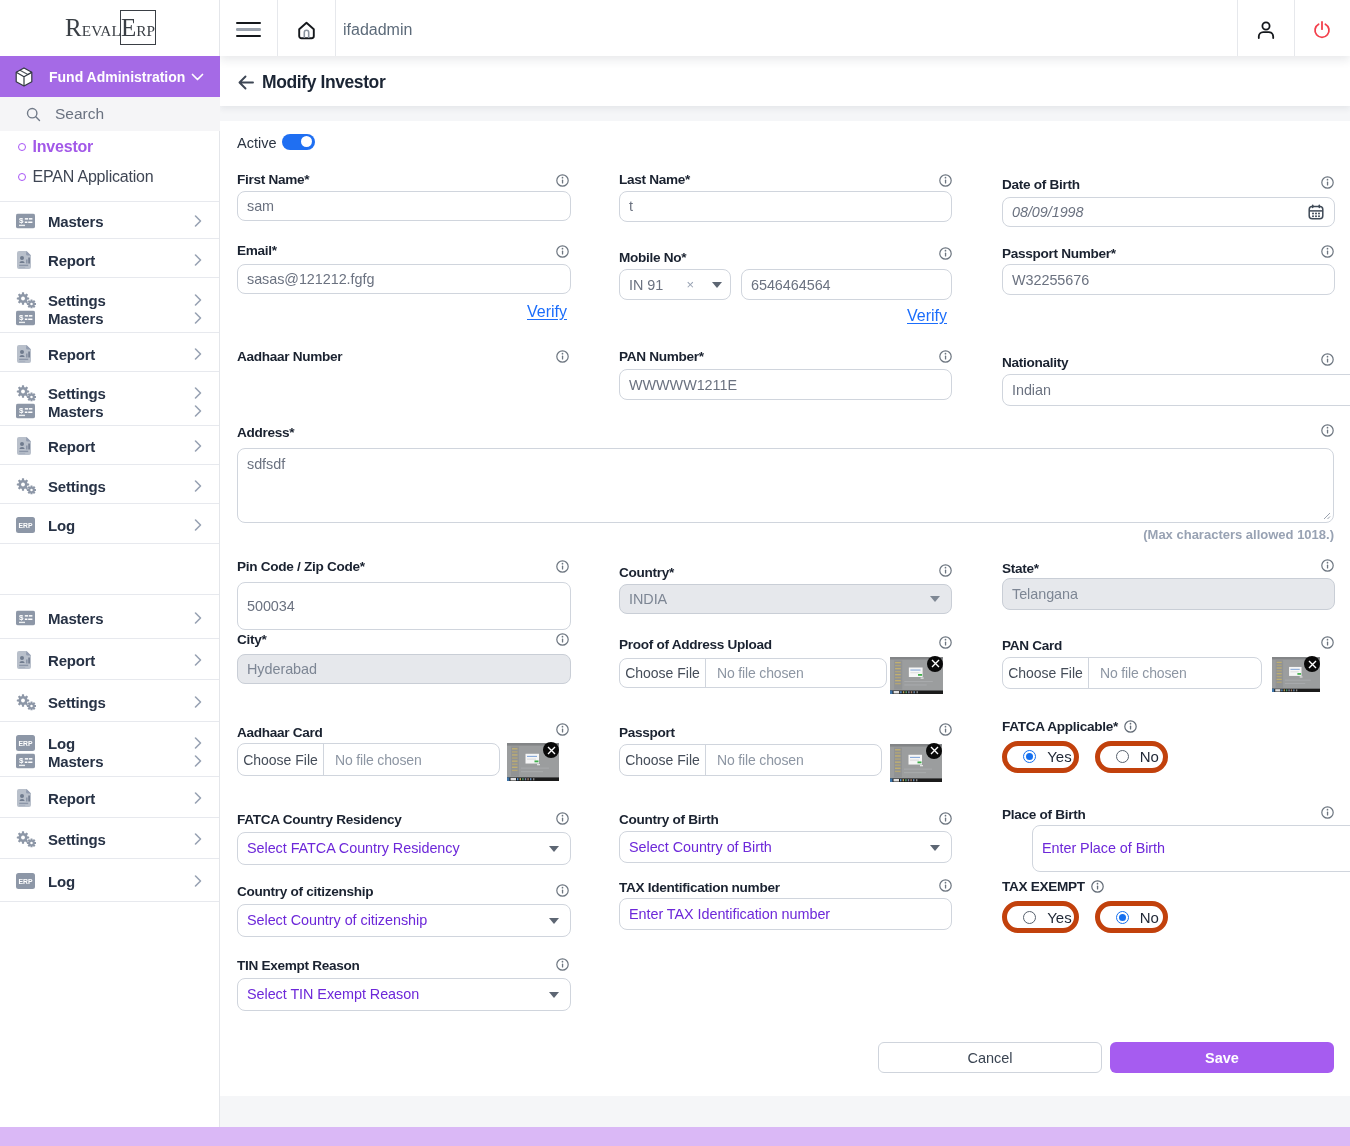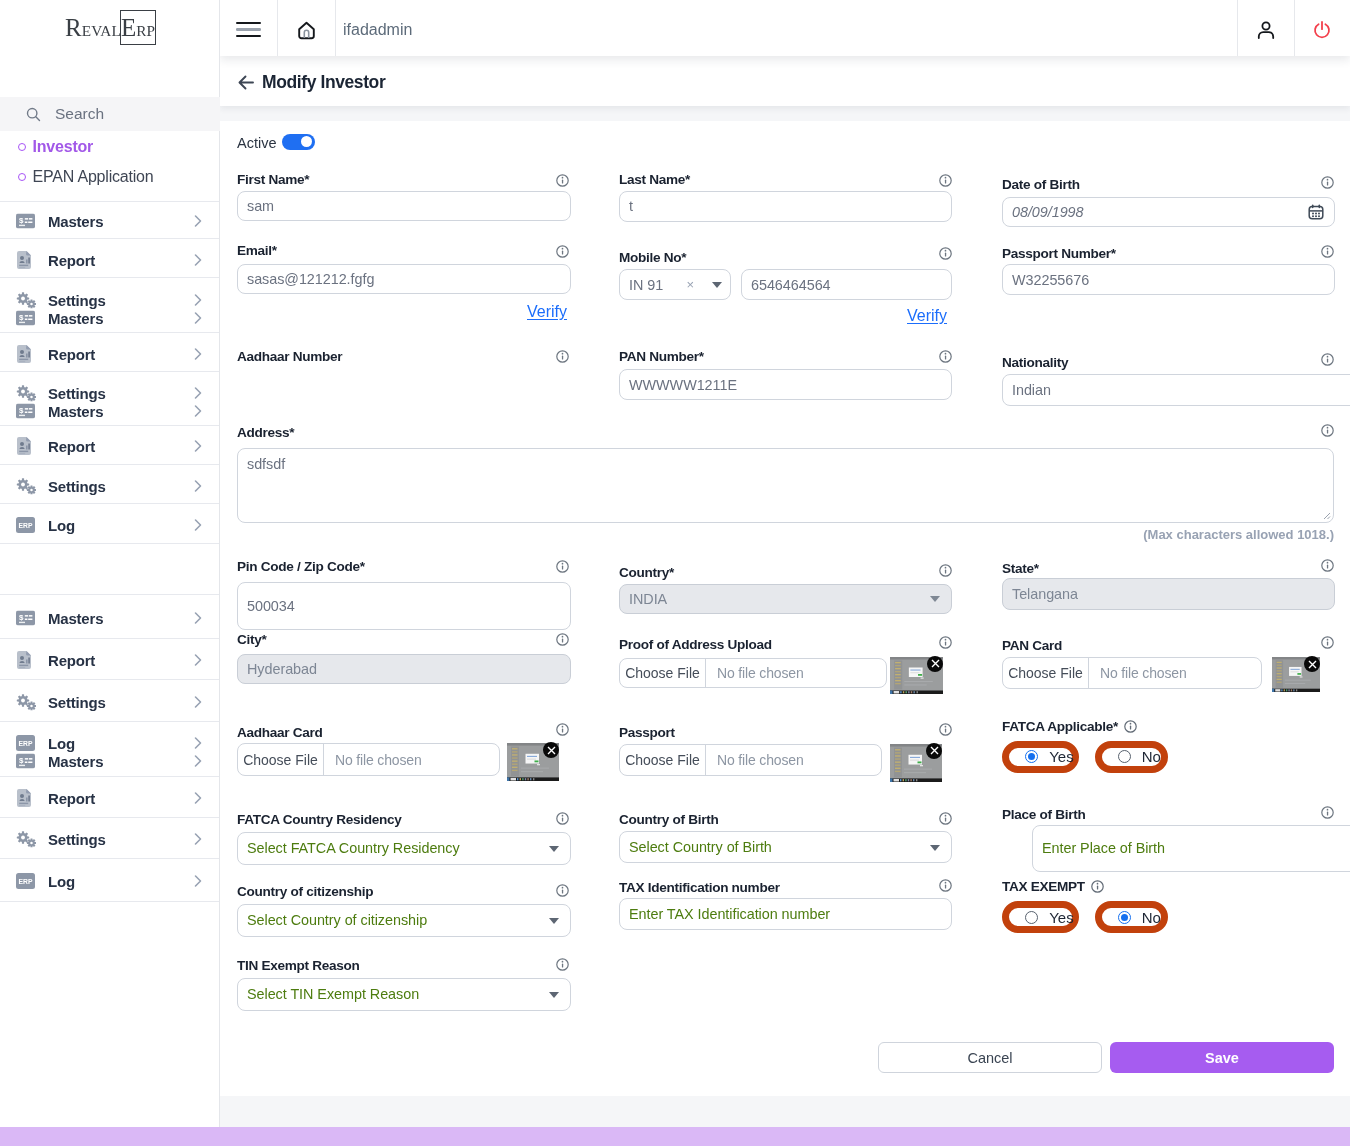--- a/index.html
+++ b/index.html
@@ -30,32 +30,32 @@
 .bullet{width:8px;height:8px;border:1.5px solid #a855f7;border-radius:50%;margin-left:17.5px;margin-right:7px;flex-shrink:0}
 .mrow{position:absolute;left:0;width:219px;border-top:1px solid #e7e9ee}
 .mline{position:absolute;left:0;width:219px;height:18px}
 .mic{position:absolute;left:16px;top:50%;transform:translateY(-50%);display:flex}
 .mtx{position:absolute;left:48px;top:50%;transform:translateY(-50%);font-size:15px;font-weight:700;color:#273245;letter-spacing:-.2px}
 .chev{position:absolute;right:17px;top:50%;transform:translateY(-50%)}
 
 .lbl{position:absolute;font-size:13.6px;font-weight:700;color:#1a2230;white-space:nowrap;letter-spacing:-.3px}
 .inp{position:absolute;background:#fff;border:1px solid #d0d5dd;border-radius:8px;display:flex;align-items:center;padding-left:9px;font-size:14.4px;color:#6b7280;white-space:nowrap;letter-spacing:-.05px}
 .inp.dis{background:#e6e8ec;border-color:#c9ced6;color:#7d8694}
-.ph{color:#4d7c0f}
+.ph{color:#6d28d9}
 .caret{position:absolute;right:11px;top:50%;margin-top:-2.5px;width:0;height:0;border-left:5.5px solid transparent;border-right:5.5px solid transparent;border-top:6.5px solid #5d6673}
 .caret.dim{border-top-color:#7f8894}
 .xclear{position:absolute;color:#98a2b3;font-size:13px}
 .rico{position:absolute;top:50%;transform:translateY(-50%)}
 .vfy{color:#1b6dfb;font-size:16px;text-decoration:underline;text-underline-offset:2px}
 .maxch{font-size:13px;font-weight:700;color:#98a2b3}
 .upl{border:1px solid #d0d5dd;border-radius:8px;background:#fff;display:flex;align-items:center}
 .cf{width:86px;text-align:center;font-size:14px;color:#454d59;border-right:1px solid #d0d5dd;height:100%;display:flex;align-items:center;justify-content:center}
 .nfc{flex:1;padding-left:11px;font-size:14px;color:#8d96a3;letter-spacing:-.15px}
 .xbadge{position:absolute;right:0px;top:-1px;width:16px;height:16px;border-radius:50%;background:#090909;display:flex;align-items:center;justify-content:center}
-.pill{height:32px;border:7px solid #c2410c;border-radius:16px;background:#fff;display:flex;align-items:center;padding-left:16px}
+.pill{height:32px;border:5px solid #c2410c;border-radius:16px;background:#fff;display:flex;align-items:center;padding-left:16px}
 .rad{width:13.2px;height:13.2px;border:1.5px solid #58626e;border-radius:50%;display:inline-block;flex-shrink:0}
 .rad.on{border-color:#1570ef;border-width:1.8px;position:relative}
 .rad.on::after{content:"";position:absolute;left:50%;top:50%;width:7.2px;height:7.2px;margin:-3.6px 0 0 -3.6px;border-radius:50%;background:#1570ef}
 .ptxt{font-size:15px;color:#1f2735;margin-left:11px}
 .btn{display:flex;align-items:center;justify-content:center;font-size:14.5px;border-radius:6px}
 .btn.cancel{background:#fff;border:1px solid #cfd4dc;color:#3a4452}
 .btn.save{background:#a65cf0;color:#fff;font-weight:700}
 </style></head>
 <body>
 <div class="main">
@@ -519,20 +519,31 @@
         <span><span class="ph">Select TIN Exempt Reason</span></span>
         <span class="caret"></span>
       </div>
 <div class="btn cancel abs" style="left:878px;top:1042px;width:224px;height:31px">Cancel</div>
 <div class="btn save abs" style="left:1110px;top:1042px;width:224px;height:31px">Save</div>
 </div>
 </div>
 
 <div class="sidebar">
   <div class="logo"><span class="lg1">R</span><span class="lgs">EVAL</span><span class="lg1 inbox">E</span><span class="lgs">RP</span><span class="lgbox"></span></div>
+  <div class="fahdr">
+      <svg width="18" height="20" viewBox="0 0 18 20">
+        <path d="M9 0.9 L16.8 5.3 V14.7 L9 19.1 L1.2 14.7 V5.3 Z" fill="#fff" stroke="#333a42" stroke-width="1.2" stroke-linejoin="round"></path>
+        <path d="M1.2 5.3 L9 9.8 L16.8 5.3 M9 9.8 V19.1" fill="none" stroke="#333a42" stroke-width="1.2" stroke-linejoin="round"></path>
+        <path d="M4.9 3.2 L12.9 7.6 L16.8 5.3" fill="none" stroke="#333a42" stroke-width="1.1" stroke-linejoin="round" opacity=".85"></path>
+      </svg>
+      <span class="fatxt">Fund Administration</span>
+      <svg width="13" height="8" viewBox="0 0 13 8">
+        <path d="M1.5 1.5 L6.5 6.5 L11.5 1.5" fill="none" stroke="#fff" stroke-width="1.7" stroke-linecap="round" stroke-linejoin="round"></path>
+      </svg>
+    </div>
   <div class="search">
       <svg width="15" height="15" viewBox="0 0 15 15">
         <circle cx="6.2" cy="6.2" r="4.7" fill="none" stroke="#717a88" stroke-width="1.4"></circle>
         <line x1="9.8" y1="9.8" x2="13.5" y2="13.5" stroke="#717a88" stroke-width="1.4" stroke-linecap="round"></line>
       </svg>
       <span>Search</span>
     </div>
   <div class="subitem act"><span class="bullet"></span>Investor</div>
   <div class="subitem"><span class="bullet"></span>EPAN Application</div>
   <div class="mrow" style="top:200.5px;height:37.5px">

